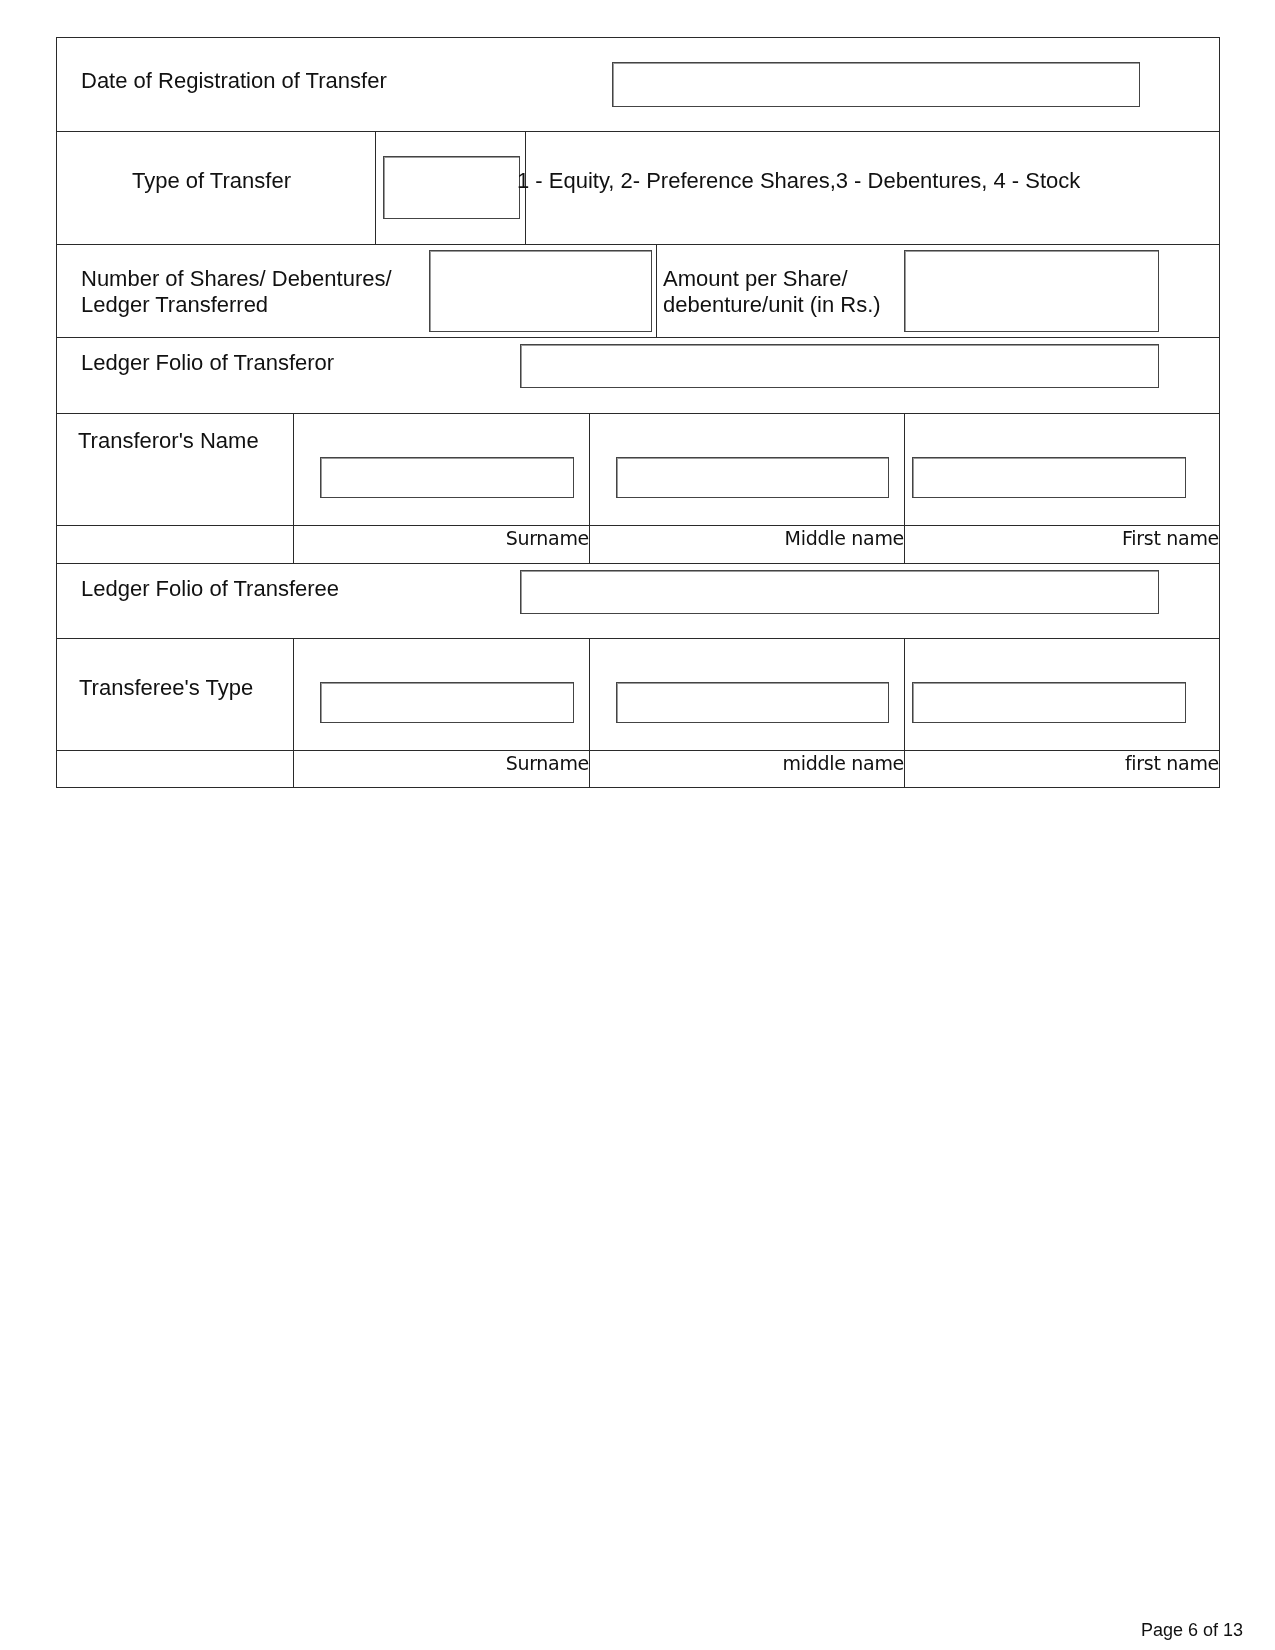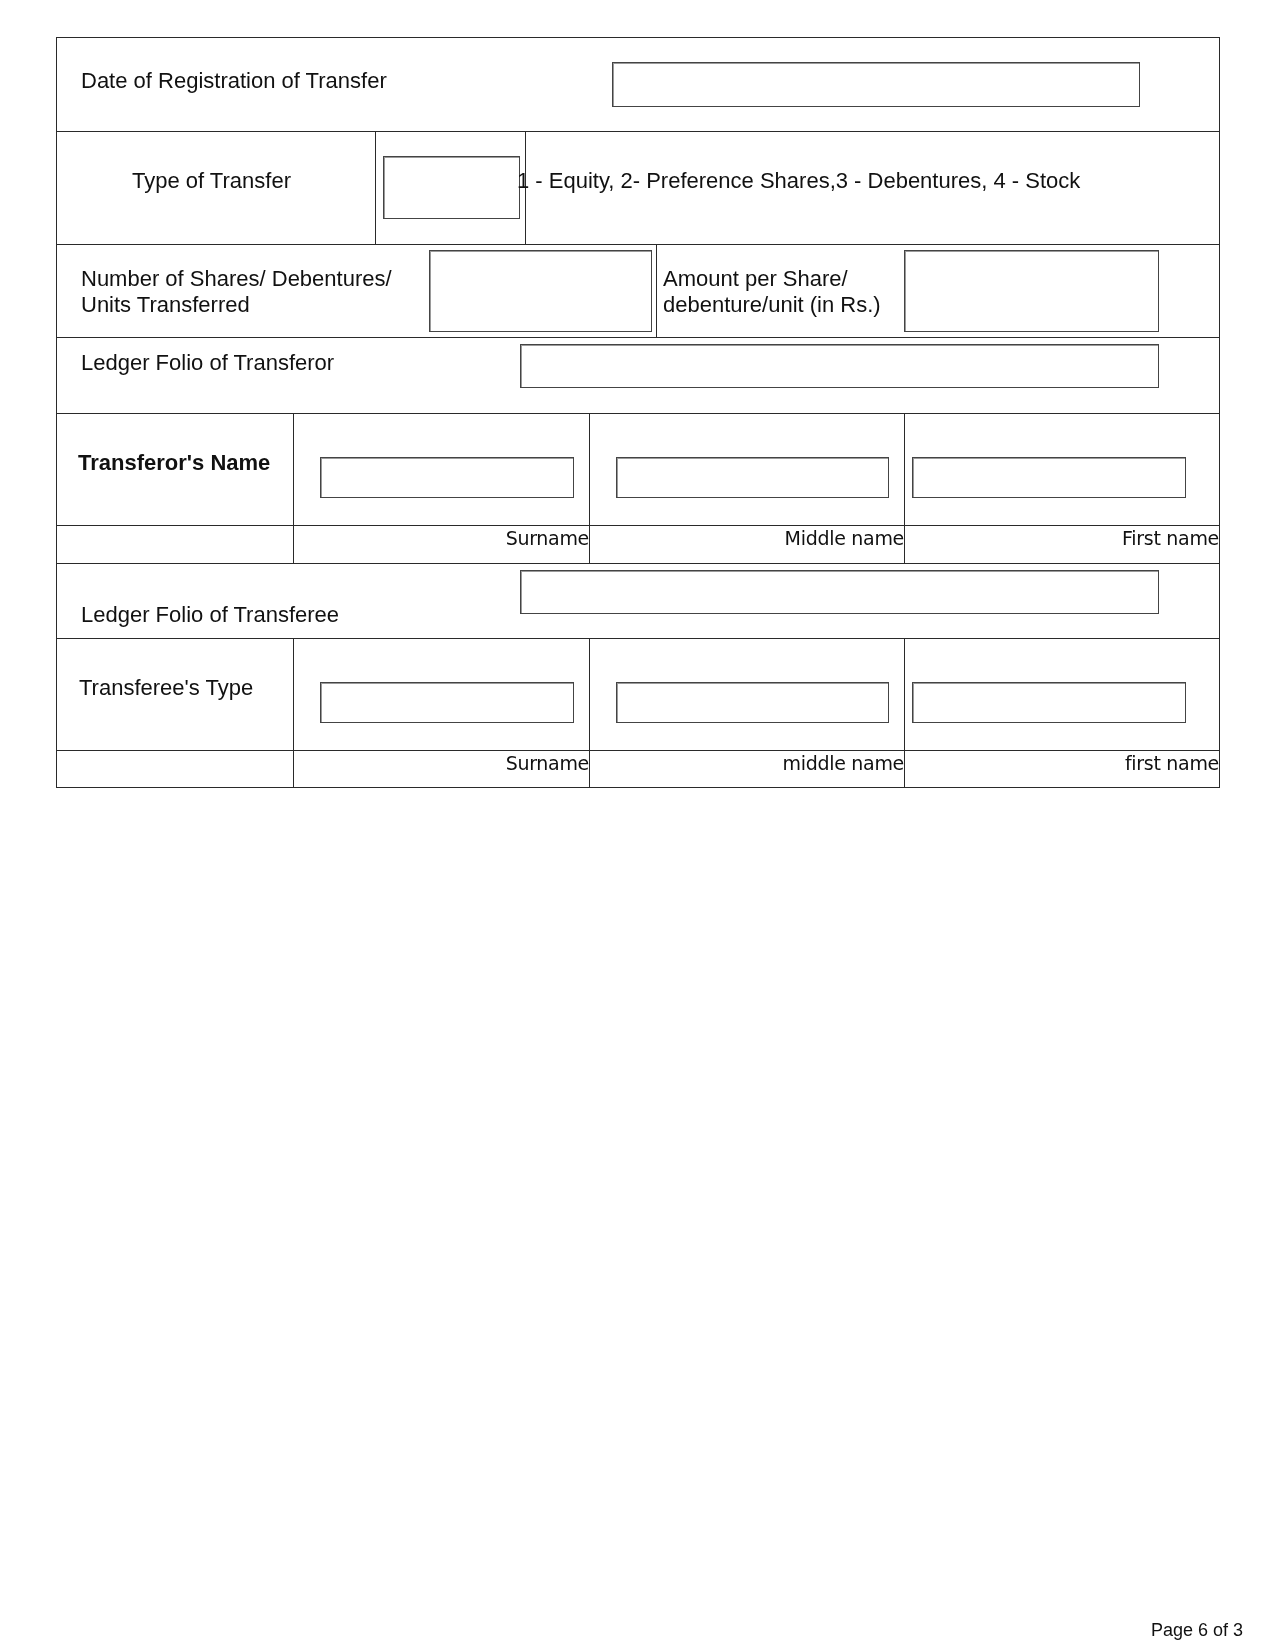--- a/index.html
+++ b/index.html
@@ -42,47 +42,47 @@
 <input class="field" type="text" style="left: 612px; top: 62px; width: 528px; height: 45px;" value="">
 
 <div class="vline" style="left:375px; top:131px; height:113px;"></div>
 <div class="vline" style="left:525px; top:131px; height:113px;"></div>
 <div class="label" style="left:132px; top:168px;text-align:center;">Type of Transfer</div>
 <input class="field" type="text" style="left: 383px; top: 156px; width: 137px; height: 63px;" value="">
 <div class="label" style="left:517px; top:168px;">1  - Equity, 2- Preference Shares,3  - Debentures, 4 - Stock</div>
 
 <div class="vline" style="left:656px; top:244px; height:93px;"></div>
 <div class="label" style="left:81px; top:266px;">Number of Shares/ Debentures/</div>
-<div class="label" style="left:81px; top:292px;">Units Transferred</div>
+<div class="label" style="left:81px; top:292px;">Ledger Transferred</div>
 <input class="field" type="text" style="left: 429px; top: 250px; width: 223px; height: 82px;" value="">
 <div class="label" style="left:663px; top:266px;">Amount per Share/</div>
 <div class="label" style="left:663px; top:292px;">debenture/unit (in Rs.)</div>
 <input class="field" type="text" style="left: 904px; top: 250px; width: 255px; height: 82px;" value="">
 
 <div class="label" style="left:81px; top:350px;text-align:center;">Ledger Folio of Transferor</div>
 <input class="field" type="text" style="left: 520px; top: 344px; width: 639px; height: 44px;" value="">
 
 <div class="vline" style="left:293px; top:413px; height:150px;"></div>
 <div class="vline" style="left:589px; top:413px; height:150px;"></div>
 <div class="vline" style="left:904px; top:413px; height:150px;"></div>
-<div class="label" style="left:78px; top:450px;font-weight:bold;">Transferor's Name</div>
+<div class="label" style="left:78px; top:428px;">Transferor's Name</div>
 <input class="field" type="text" style="left: 320px; top: 457px; width: 254px; height: 41px;" value="">
 <input class="field" type="text" style="left: 616px; top: 457px; width: 273px; height: 41px;" value="">
 <input class="field" type="text" style="left: 912px; top: 457px; width: 274px; height: 41px;" value="">
 <div class="sublabel" style="left:293px; width:296px; top:527px;">Surname</div>
 <div class="sublabel" style="left:589px; width:315px; top:527px;">Middle name</div>
 <div class="sublabel" style="left:904px; width:315px; top:527px;">First name</div>
 
-<div class="label" style="left:81px; top:576px;margin-top:26px;">Ledger Folio of Transferee</div>
+<div class="label" style="left:81px; top:576px;">Ledger Folio of Transferee</div>
 <input class="field" type="text" style="left: 520px; top: 570px; width: 639px; height: 44px;" value="">
 
 <div class="vline" style="left:293px; top:638px; height:150px;"></div>
 <div class="vline" style="left:589px; top:638px; height:150px;"></div>
 <div class="vline" style="left:904px; top:638px; height:150px;"></div>
 <div class="label" style="left:79px; top:675px;">Transferee's Type</div>
 <input class="field" type="text" style="left: 320px; top: 682px; width: 254px; height: 41px;" value="">
 <input class="field" type="text" style="left: 616px; top: 682px; width: 273px; height: 41px;" value="">
 <input class="field" type="text" style="left: 912px; top: 682px; width: 274px; height: 41px;" value="">
 <div class="sublabel" style="left:293px; width:296px; top:752px;">Surname</div>
 <div class="sublabel" style="left:589px; width:315px; top:752px;">middle name</div>
 <div class="sublabel" style="left:904px; width:315px; top:752px;">first name</div>
 
-<div class="footer">Page 6 of 3</div>
+<div class="footer">Page 6 of 13</div>
 
 </body></html>

